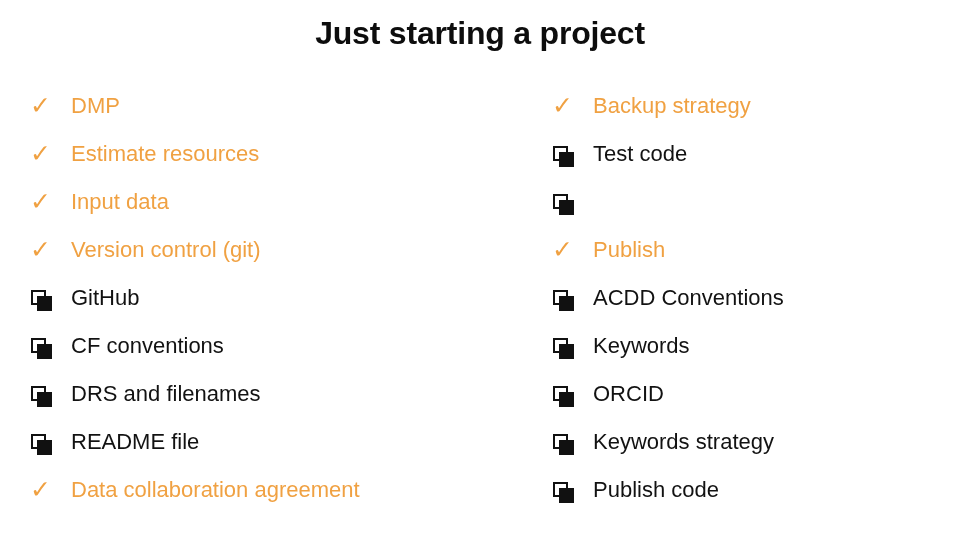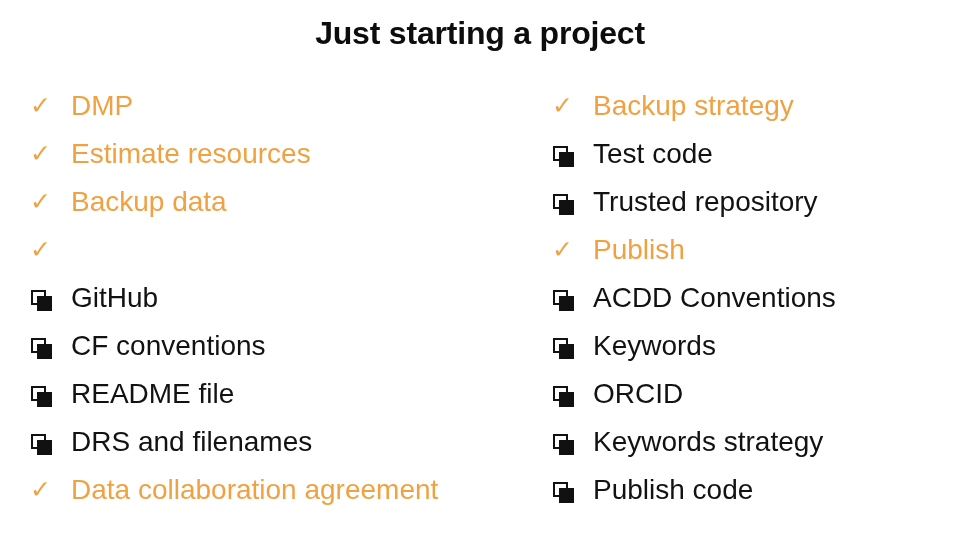--- a/index.html
+++ b/index.html
@@ -86,21 +86,21 @@
     height: 15px;
     background: #111111;
     z-index: -1;
   }
   .marker .box-wrap {
     position: relative;
     z-index: 1;
     isolation: isolate;
   }
   .label {
-    font-size: 28px;
+    font-size: 22px;
     line-height: 26px;
     color: #121212;
     white-space: nowrap;
   }
   .item.done .label { color: #F0A142; }
 </style>
 </head>
 <body>
 
 <div class="slide">
@@ -117,26 +117,27 @@
       <div class="item done">
         <span class="marker">
           <span class="check">✓</span>
         </span>
         <span class="label">Estimate resources</span>
       </div>
       <div class="item done">
         <span class="marker">
           <span class="check">✓</span>
         </span>
-        <span class="label">Backup data</span>
-      </div>
-      <div class="item done">
-        <span class="marker">
-          <span class="check">✓</span>
-        </span>
+        <span class="label">Input data</span>
+      </div>
+      <div class="item done">
+        <span class="marker">
+          <span class="check">✓</span>
+        </span>
+        <span class="label">Version control (git)</span>
       </div>
       <div class="item">
         <span class="marker">
           <span class="box-wrap">
             <span class="box"></span>
           </span>
         </span>
         <span class="label">GitHub</span>
       </div>
       <div class="item">
@@ -146,30 +147,30 @@
           </span>
         </span>
         <span class="label">CF conventions</span>
       </div>
       <div class="item">
         <span class="marker">
           <span class="box-wrap">
             <span class="box"></span>
           </span>
         </span>
+        <span class="label">DRS and filenames</span>
+      </div>
+      <div class="item">
+        <span class="marker">
+          <span class="box-wrap">
+            <span class="box"></span>
+          </span>
+        </span>
         <span class="label">README file</span>
       </div>
-      <div class="item">
-        <span class="marker">
-          <span class="box-wrap">
-            <span class="box"></span>
-          </span>
-        </span>
-        <span class="label">DRS and filenames</span>
-      </div>
       <div class="item done">
         <span class="marker">
           <span class="check">✓</span>
         </span>
         <span class="label">Data collaboration agreement</span>
       </div>
     </div>
 
   <div class="checklist col-right">
       <div class="item done">
@@ -185,21 +186,20 @@
           </span>
         </span>
         <span class="label">Test code</span>
       </div>
       <div class="item">
         <span class="marker">
           <span class="box-wrap">
             <span class="box"></span>
           </span>
         </span>
-        <span class="label">Trusted repository</span>
       </div>
       <div class="item done">
         <span class="marker">
           <span class="check">✓</span>
         </span>
         <span class="label">Publish</span>
       </div>
       <div class="item">
         <span class="marker">
           <span class="box-wrap">

